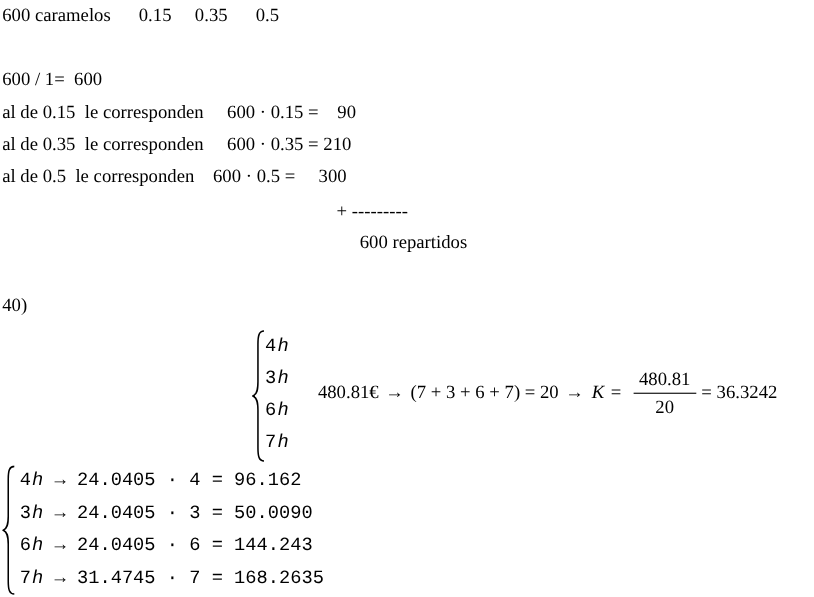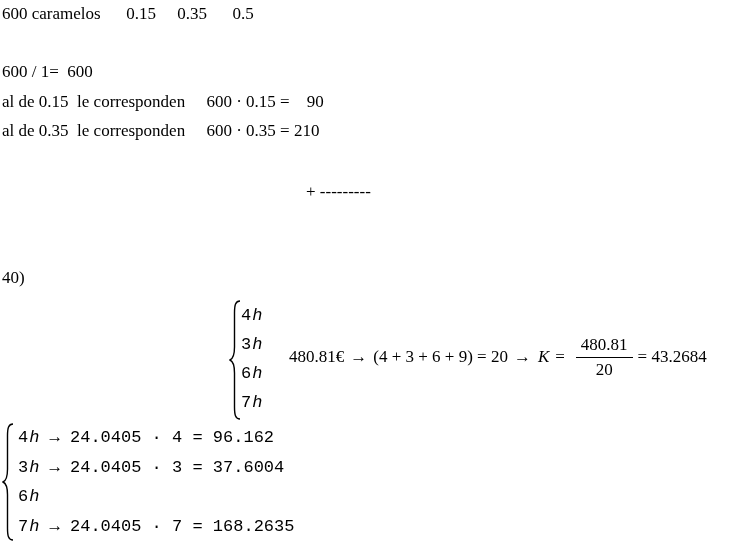--- a/index.html
+++ b/index.html
@@ -56,56 +56,58 @@
 </style>
 </head>
 <body>
 
 <div class="page">
 
   <div class="line" style="top:4px">600 caramelos      0.15     0.35      0.5</div>
   <div class="line" style="top:62px">600 / 1=  600</div>
   <div class="line" style="top:92px">al de 0.15  le corresponden     600 · 0.15 =    90</div>
   <div class="line" style="top:121px">al de 0.35  le corresponden     600 · 0.35 = 210</div>
+  <div class="line" style="top:150px">al de 0.5  le corresponden    600 · 0.5 =     300</div>
   <div class="line" style="top:182px; left:306px">+ ---------</div>
+  <div class="line" style="top:210px; left:327px">600 repartidos</div>
 
   <div class="line" style="top:268px">40)</div>
 
 
   <div class="hours-stack" style="left:229px; top:300px; height:120px">
     <svg class="brace-svg" width="12" height="120" viewBox="0 0 12 120" preserveAspectRatio="none">
       <path d="M11,1 C6.5,1 5.5,5 5.5,13 L5.5,47 C5.5,55 4.5,58.5 1,60 C4.5,61.5 5.5,65 5.5,73 L5.5,107 C5.5,115 6.5,119 11,119" stroke="#000" stroke-width="1.4" fill="none"></path>
     </svg>
     <div class="hours-col">
       <div class="hour-item"><span>4</span><span class="mi">h</span></div>
       <div class="hour-item"><span>3</span><span class="mi">h</span></div>
       <div class="hour-item"><span>6</span><span class="mi">h</span></div>
       <div class="hour-item"><span>7</span><span class="mi">h</span></div>
     </div>
   </div>
 
   <div class="eq-row" style="left:289px; top:327px; height:60px">
     <span class="eq-part">480.81€</span>
     <span class="eq-part" style="padding:0 6px">→</span>
-    <span class="eq-part">(4 + 3 + 6 + 9) = 20</span>
+    <span class="eq-part">(7 + 3 + 6 + 7) = 20</span>
     <span class="eq-part" style="padding:0 6px">→</span>
     <span class="eq-part mi">K</span>
     <span class="eq-part" style="padding:0 6px">=</span>
     <span class="frac">
       <span class="num">480.81</span>
       <span class="den">20</span>
     </span>
-    <span class="eq-part">= 43.2684</span>
+    <span class="eq-part">= 36.3242</span>
   </div>
 
   <div class="hours-stack" style="left:2px; top:423px; height:118px">
     <svg class="brace-svg" width="12" height="118" viewBox="0 0 12 120" preserveAspectRatio="none">
       <path d="M11,1 C6.5,1 5.5,5 5.5,13 L5.5,47 C5.5,55 4.5,58.5 1,60 C4.5,61.5 5.5,65 5.5,73 L5.5,107 C5.5,115 6.5,119 11,119" stroke="#000" stroke-width="1.4" fill="none"></path>
     </svg>
     <div class="hours-col" style="padding:0; margin-left:4px; justify-content:space-around">
       <div class="result-row"><span>4</span><span class="mi">h</span><span> → 24.0405 · 4 = 96.162</span></div>
-      <div class="result-row"><span>3</span><span class="mi">h</span><span> → 24.0405 · 3 = 37.6004</span></div>
-      <div class="result-row"><span>6</span><span class="mi">h</span></div>
-      <div class="result-row"><span>7</span><span class="mi">h</span><span> → 24.0405 · 7 = 168.2635</span></div>
+      <div class="result-row"><span>3</span><span class="mi">h</span><span> → 24.0405 · 3 = 50.0090</span></div>
+      <div class="result-row"><span>6</span><span class="mi">h</span><span> → 24.0405 · 6 = 144.243</span></div>
+      <div class="result-row"><span>7</span><span class="mi">h</span><span> → 31.4745 · 7 = 168.2635</span></div>
     </div>
   </div>
 
 </div>
 
 </body></html>

